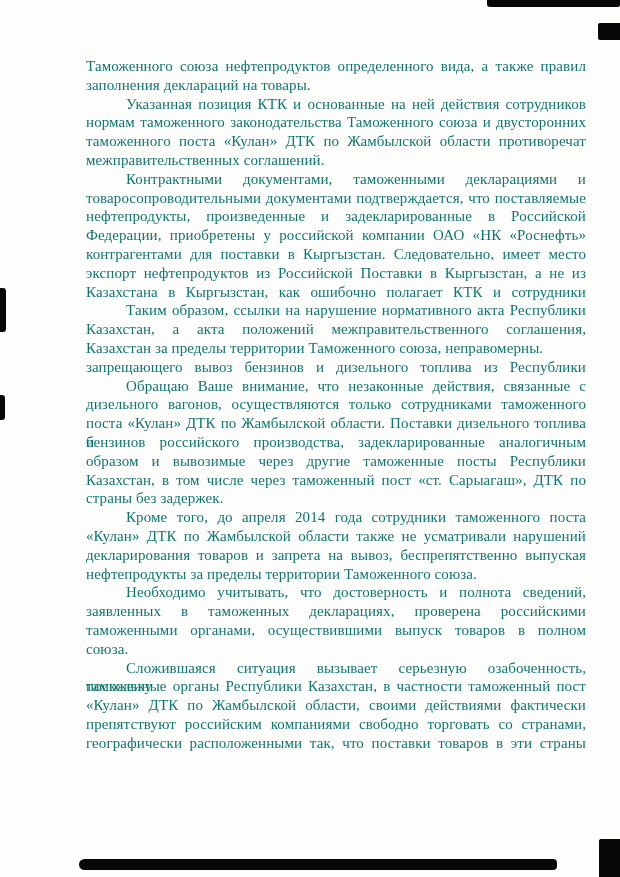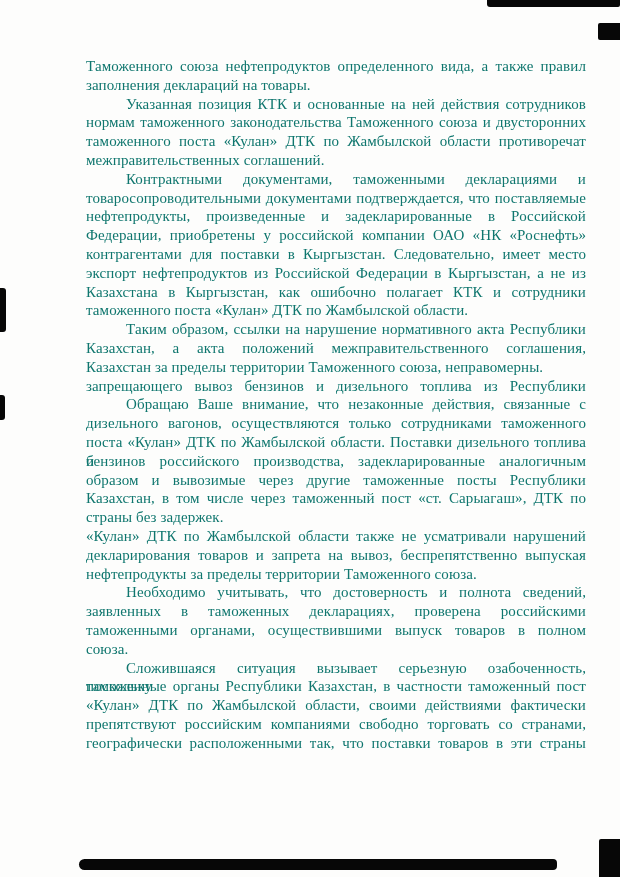--- a/index.html
+++ b/index.html
@@ -64,34 +64,34 @@
       <div class="line end">заполнения деклараций на товары.</div>
       <div class="line indent">Указанная позиция КТК и основанные на ней действия сотрудников</div>
       <div class="line">нормам таможенного законодательства Таможенного союза и двусторонних</div>
       <div class="line">таможенного поста «Кулан» ДТК по Жамбылской области противоречат</div>
       <div class="line end">межправительственных соглашений.</div>
       <div class="line indent">Контрактными документами, таможенными декларациями и</div>
       <div class="line">товаросопроводительными документами подтверждается, что поставляемые</div>
       <div class="line">нефтепродукты, произведенные и задекларированные в Российской</div>
       <div class="line">Федерации, приобретены у российской компании ОАО «НК «Роснефть»</div>
       <div class="line">контрагентами для поставки в Кыргызстан. Следовательно, имеет место</div>
-      <div class="line">экспорт нефтепродуктов из Российской Федерации в Кыргызстан, а не из</div>
+      <div class="line">экспорт нефтепродуктов из Российской Поставки в Кыргызстан, а не из</div>
       <div class="line">Казахстана в Кыргызстан, как ошибочно полагает КТК и сотрудники</div>
-      <div class="line end">таможенного поста «Кулан» ДТК по Жамбылской области.</div>
       <div class="line indent">Таким образом, ссылки на нарушение нормативного акта Республики</div>
       <div class="line">Казахстан, а акта положений межправительственного соглашения,</div>
       <div class="line end">Казахстан за пределы территории Таможенного союза, неправомерны.</div>
       <div class="line">запрещающего вывоз бензинов и дизельного топлива из Республики</div>
       <div class="line indent">Обращаю Ваше внимание, что незаконные действия, связанные с</div>
       <div class="line">дизельного вагонов, осуществляются только сотрудниками таможенного</div>
       <div class="line">поста «Кулан» ДТК по Жамбылской области. Поставки дизельного топлива и</div>
       <div class="line">бензинов российского производства, задекларированные аналогичным</div>
       <div class="line">образом и вывозимые через другие таможенные посты Республики</div>
       <div class="line">Казахстан, в том числе через таможенный пост «ст. Сарыагаш», ДТК по</div>
       <div class="line end">страны без задержек.</div>
+      <div class="line indent">Кроме того, до апреля 2014 года сотрудники таможенного поста</div>
       <div class="line">«Кулан» ДТК по Жамбылской области также не усматривали нарушений</div>
       <div class="line">декларирования товаров и запрета на вывоз, беспрепятственно выпуская</div>
       <div class="line end">нефтепродукты за пределы территории Таможенного союза.</div>
       <div class="line indent">Необходимо учитывать, что достоверность и полнота сведений,</div>
       <div class="line">заявленных в таможенных декларациях, проверена российскими</div>
       <div class="line">таможенными органами, осуществившими выпуск товаров в полном</div>
       <div class="line end">союза.</div>
       <div class="line indent">Сложившаяся ситуация вызывает серьезную озабоченность, поскольку</div>
       <div class="line">таможенные органы Республики Казахстан, в частности таможенный пост</div>
       <div class="line">«Кулан» ДТК по Жамбылской области, своими действиями фактически</div>

